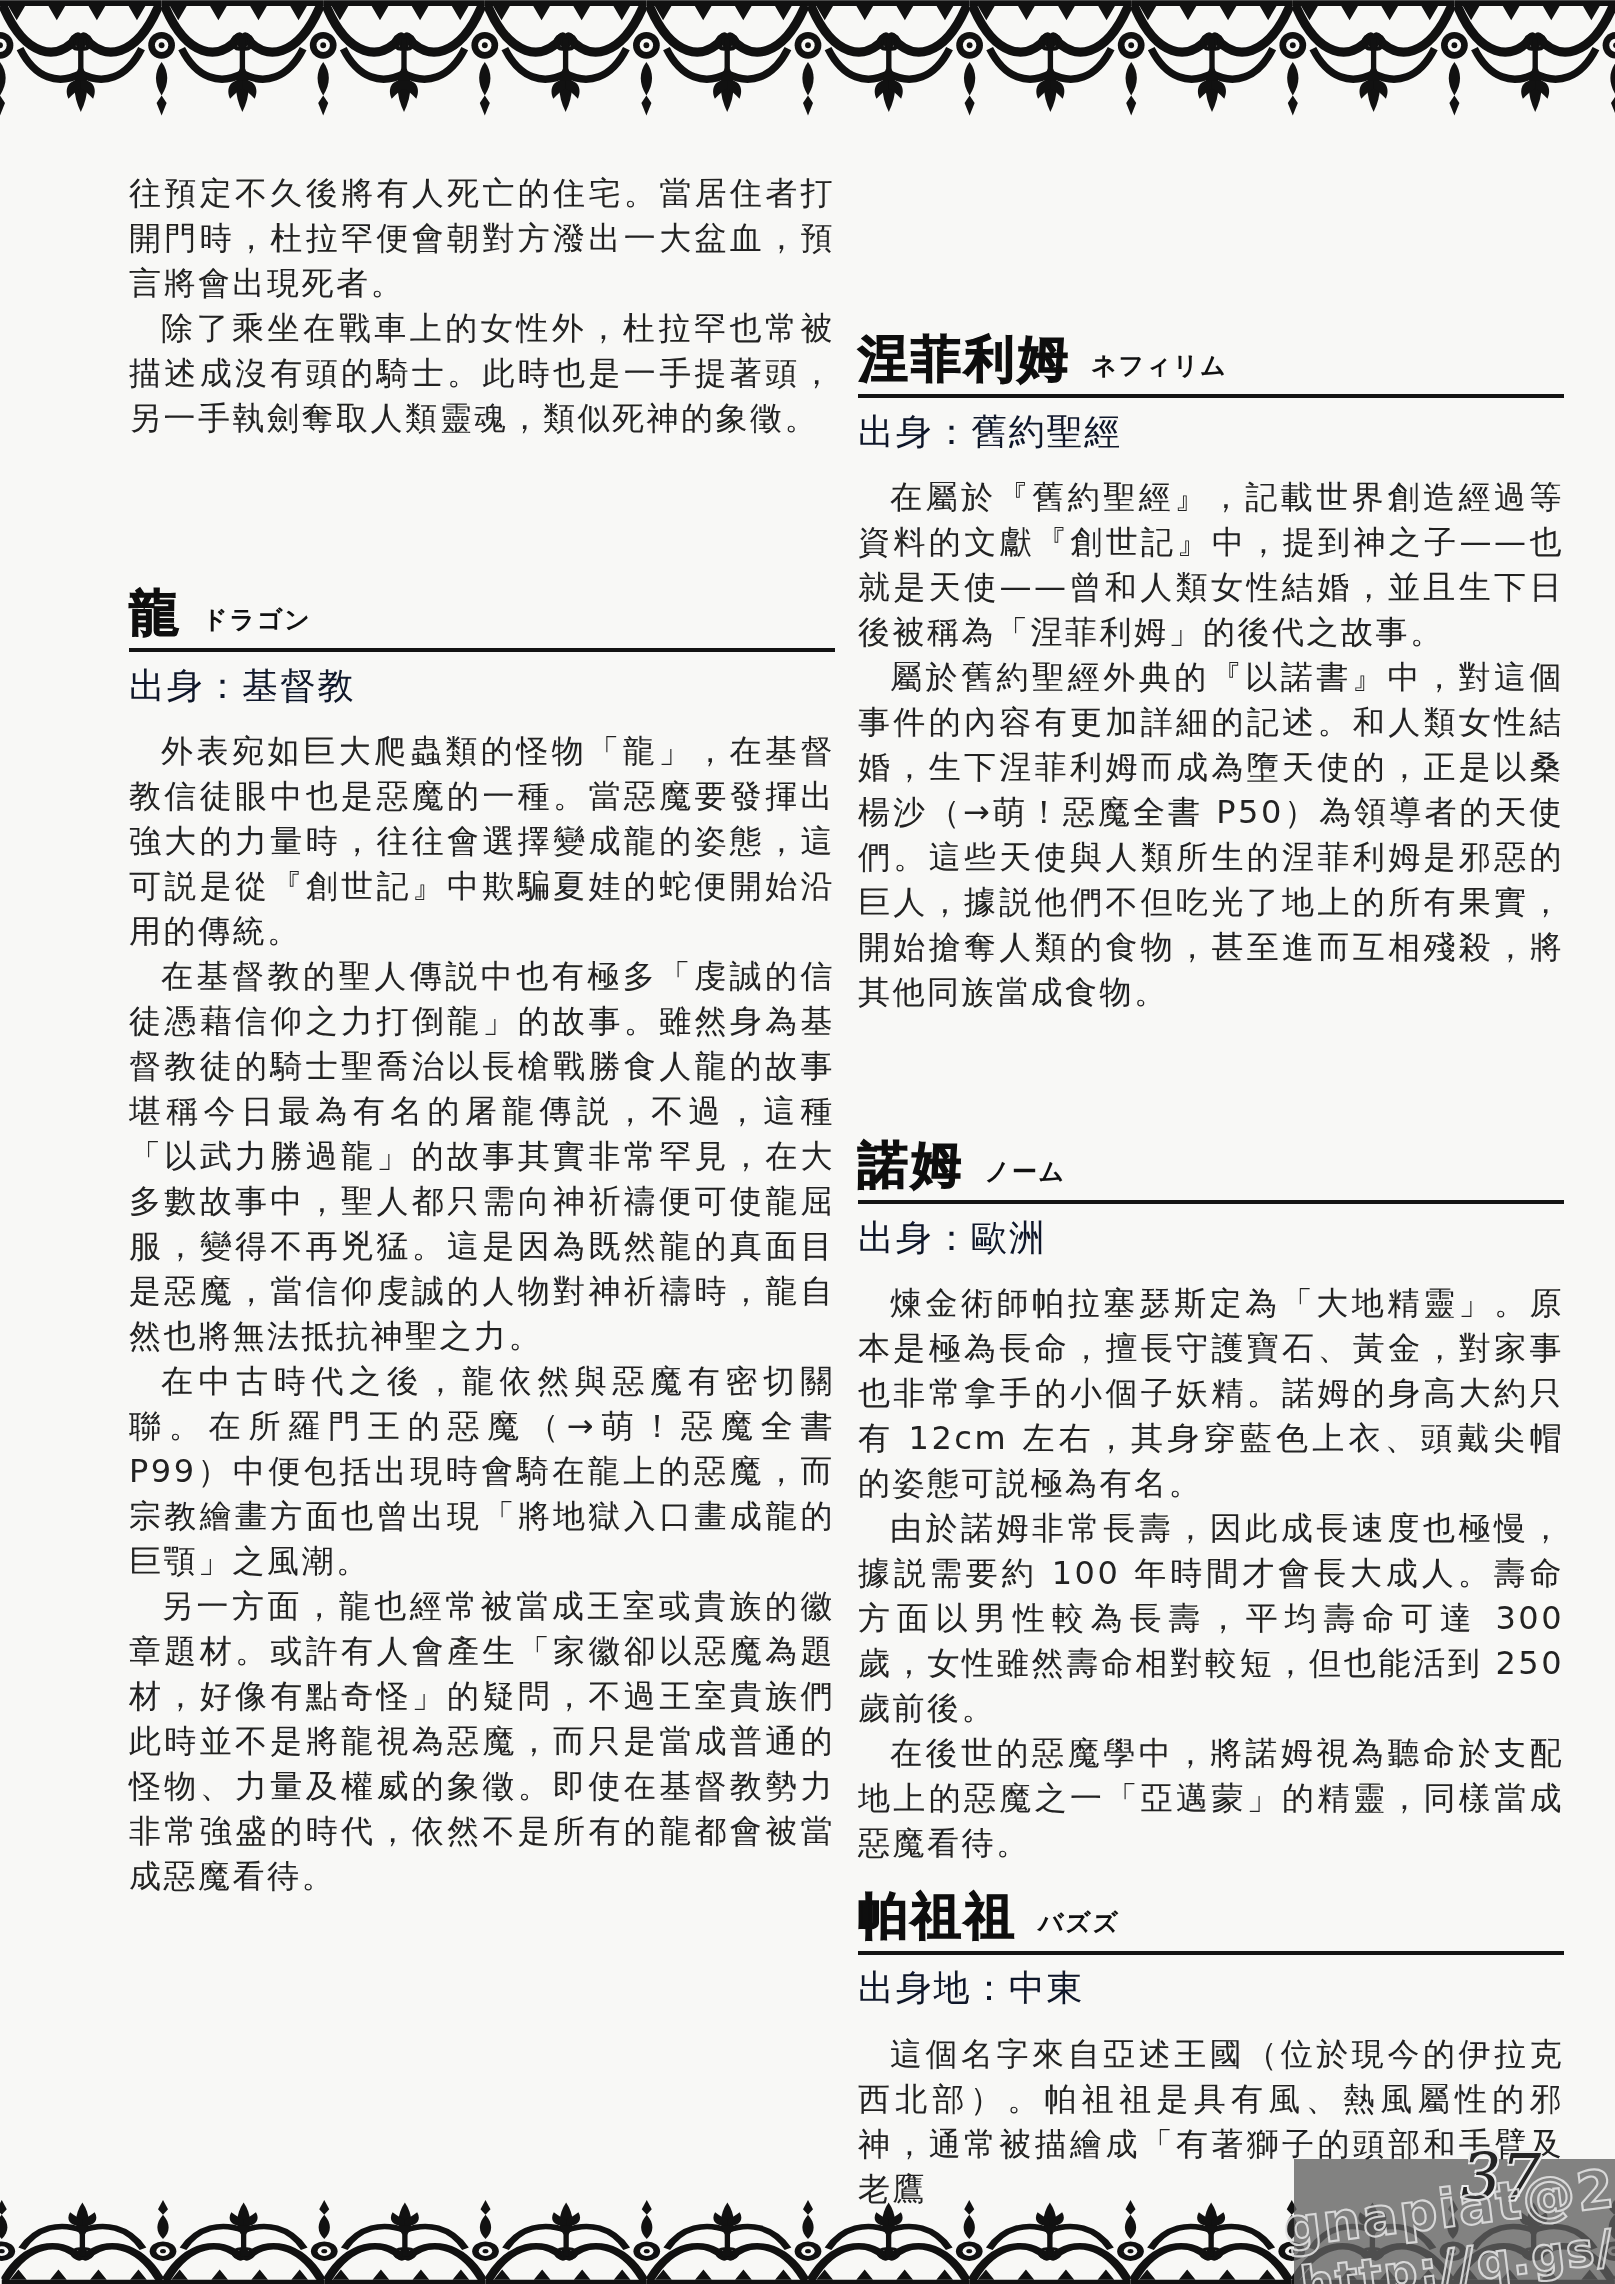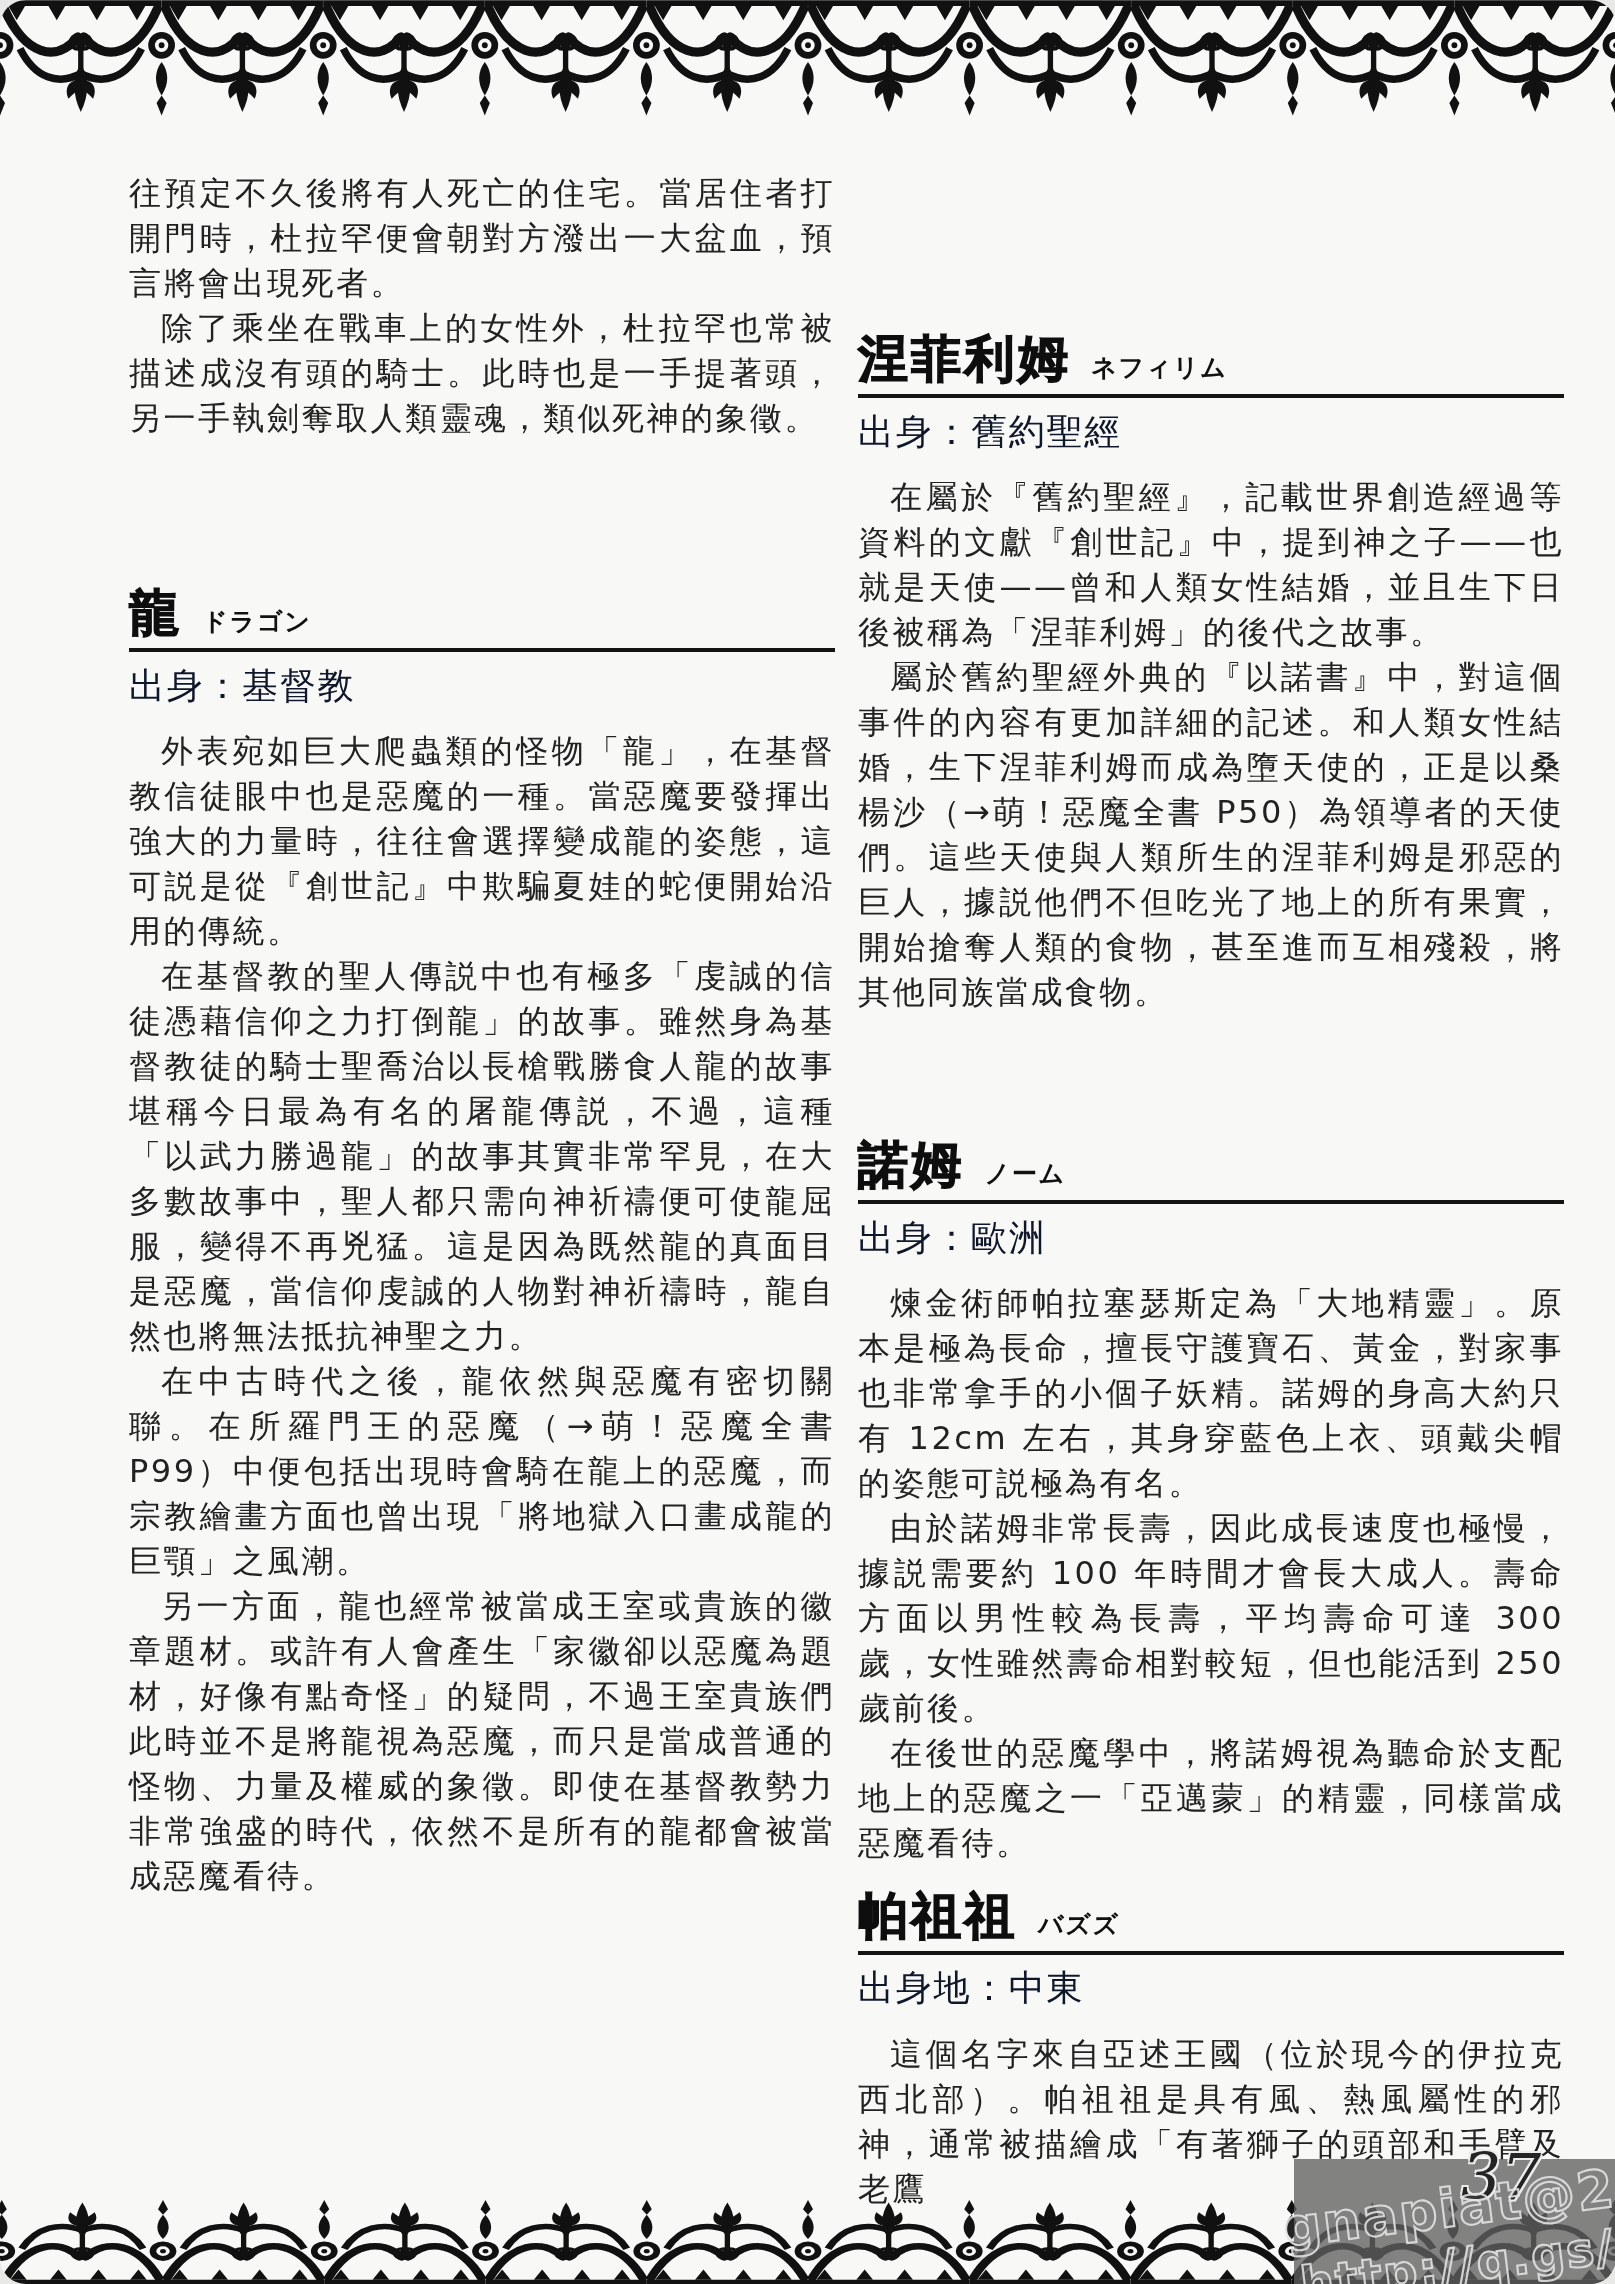--- a/index.html
+++ b/index.html
@@ -3,21 +3,20 @@
 <meta charset="utf-8">
 <style>
   html,body{margin:0;padding:0;background:#e9e9e7;}
   .page{
     position:relative;
     width:1616px;height:2284px;
     background:#f8f8f6;
     overflow:hidden;
     font-family:"DejaVu Sans","Liberation Sans",sans-serif;
     color:#1f1f1f;
-    border-radius:26px;
   }
   .border-svg{position:absolute;left:0;display:block;}
   .border-top{top:0;}
   .border-bottom{bottom:0;}
 
   .col{position:absolute;width:706px;}
   .col-left{left:129px;top:171px;}
   .col-right{left:858px;top:334px;}
 
   .body-p{
@@ -49,20 +48,21 @@
     color:#0e0e0e;
     -webkit-text-stroke:1.3px #0e0e0e;
   }
   .sec-ruby{
     font-size:25px;line-height:1;
     font-weight:700;
     margin-left:20px;
     padding-bottom:4.2px;
     letter-spacing:1.7px;
     color:#111;
+    font-family:Liberation Mono, monospace;
   }
   .sec-origin{
     font-size:36px;line-height:1.2;
     margin:11.7px 0 22px 0;
     letter-spacing:1.7px;
     color:#0f172a;
   }
 
   .footer-box{
     position:absolute;

